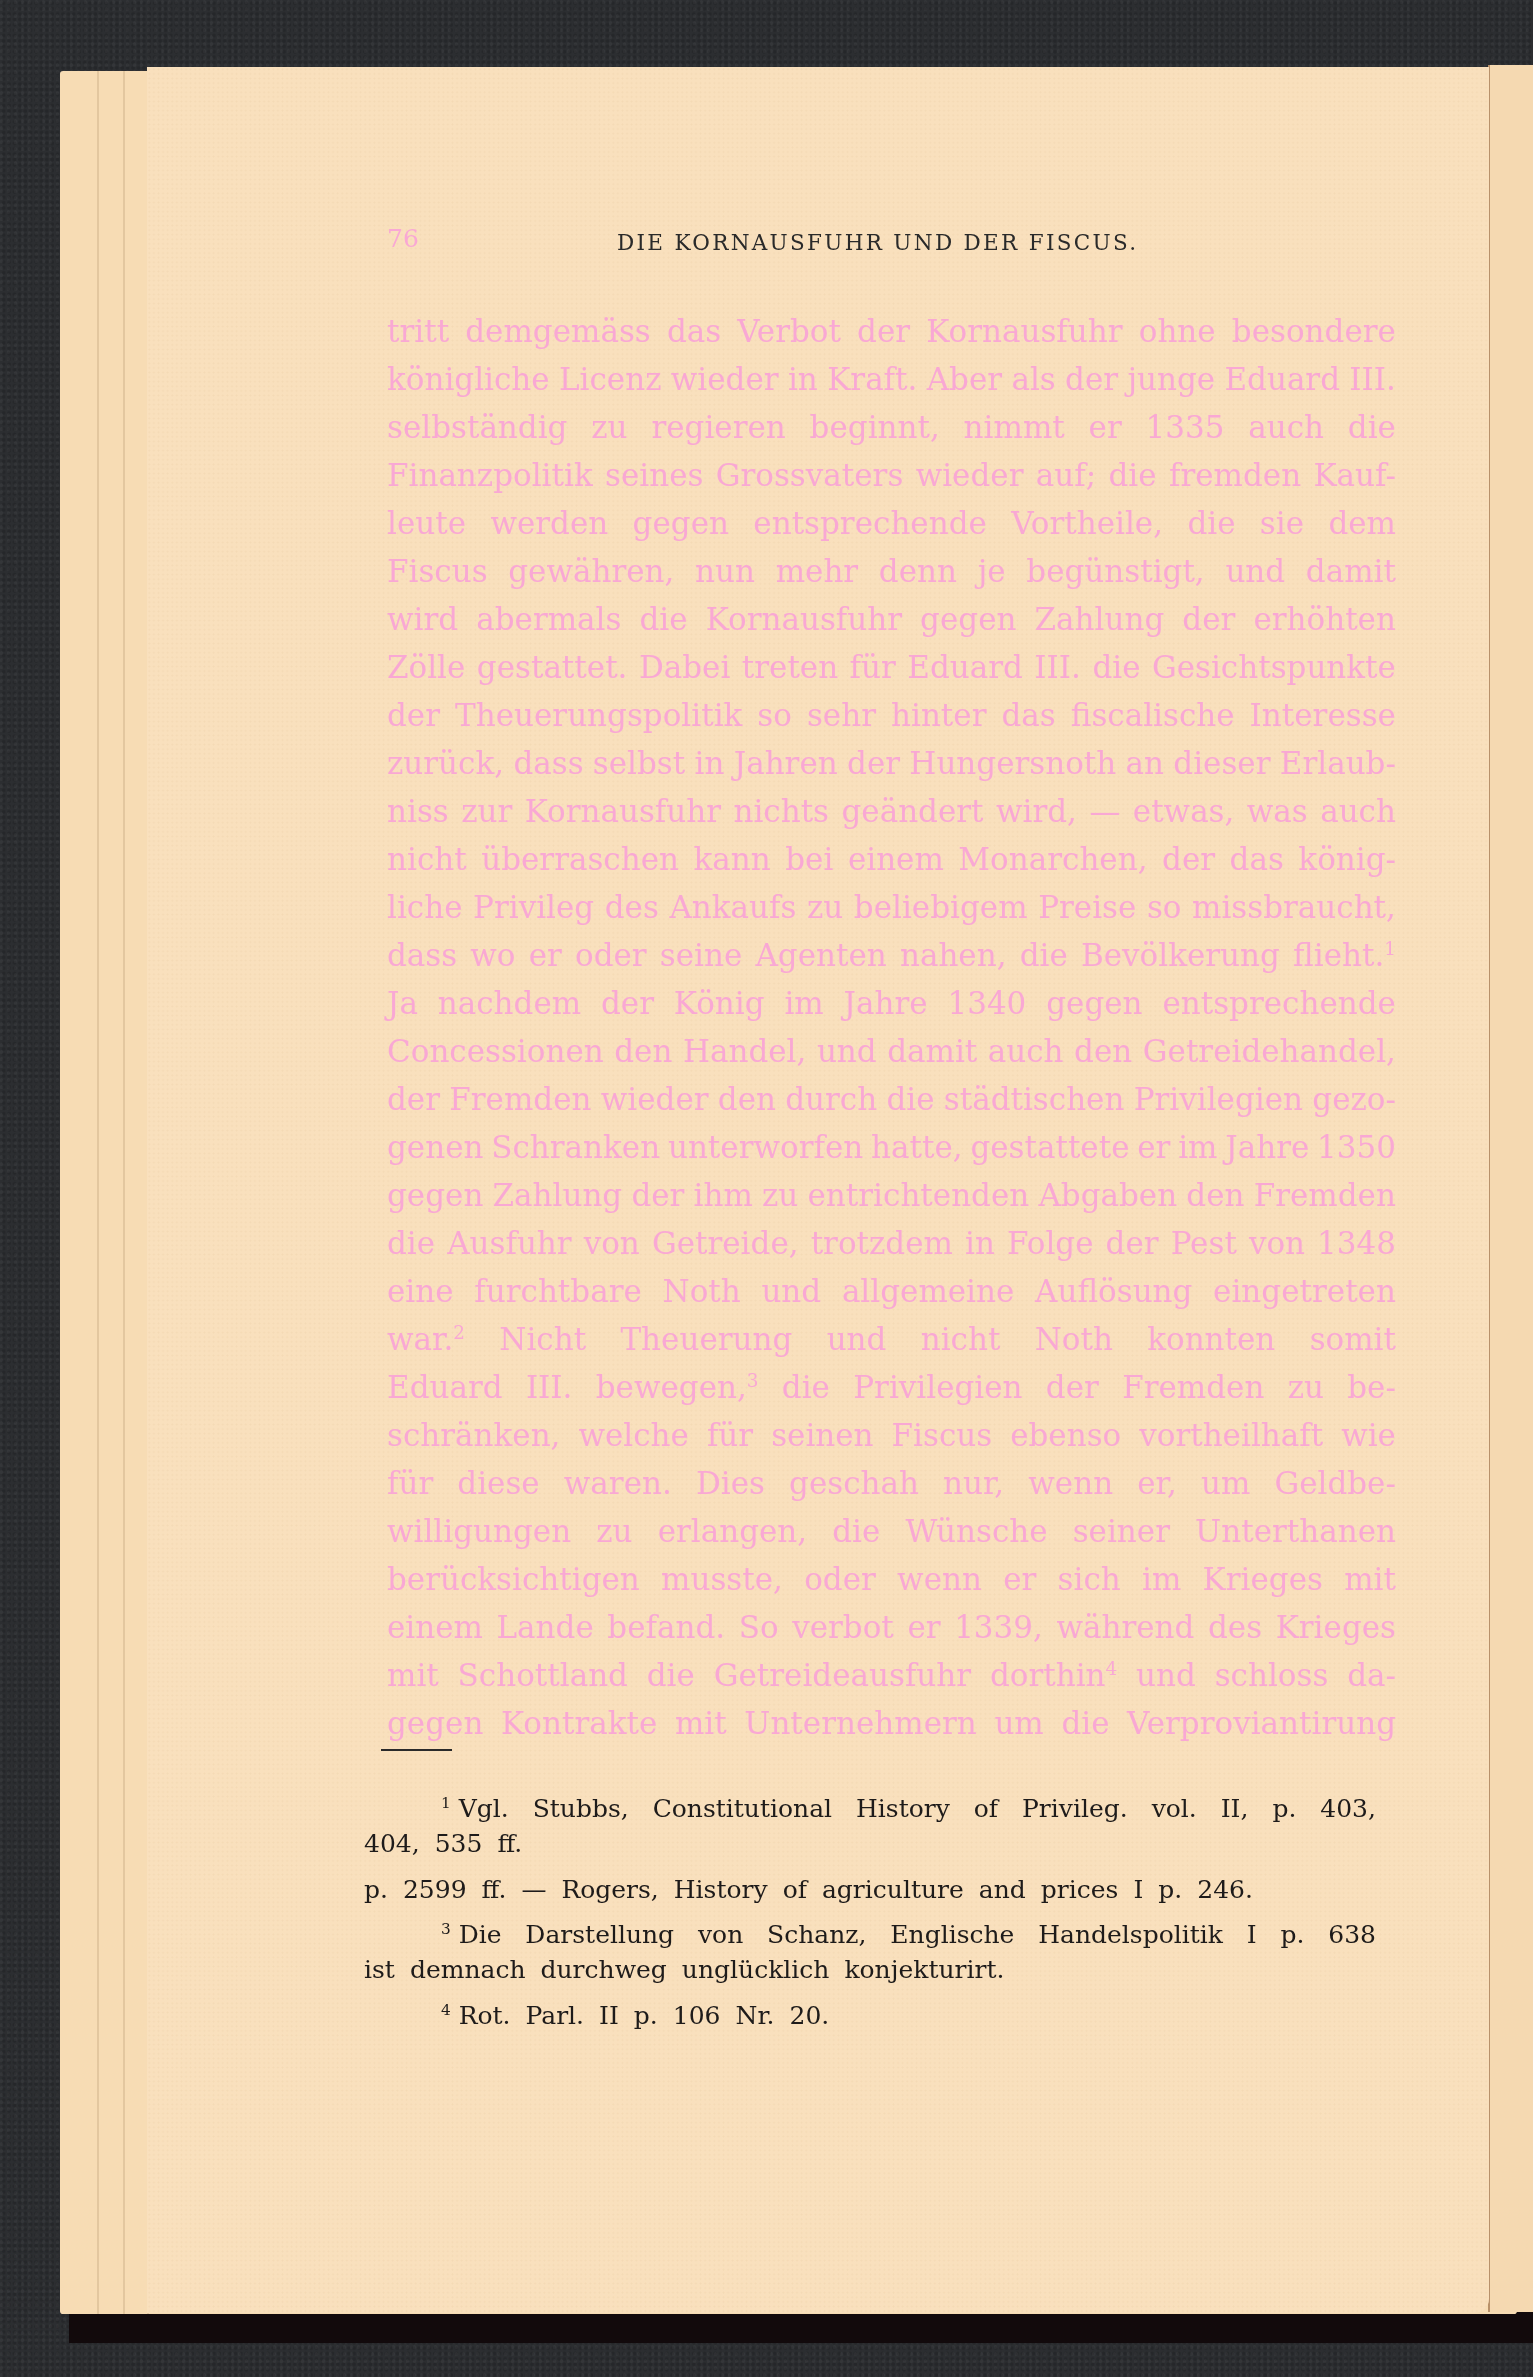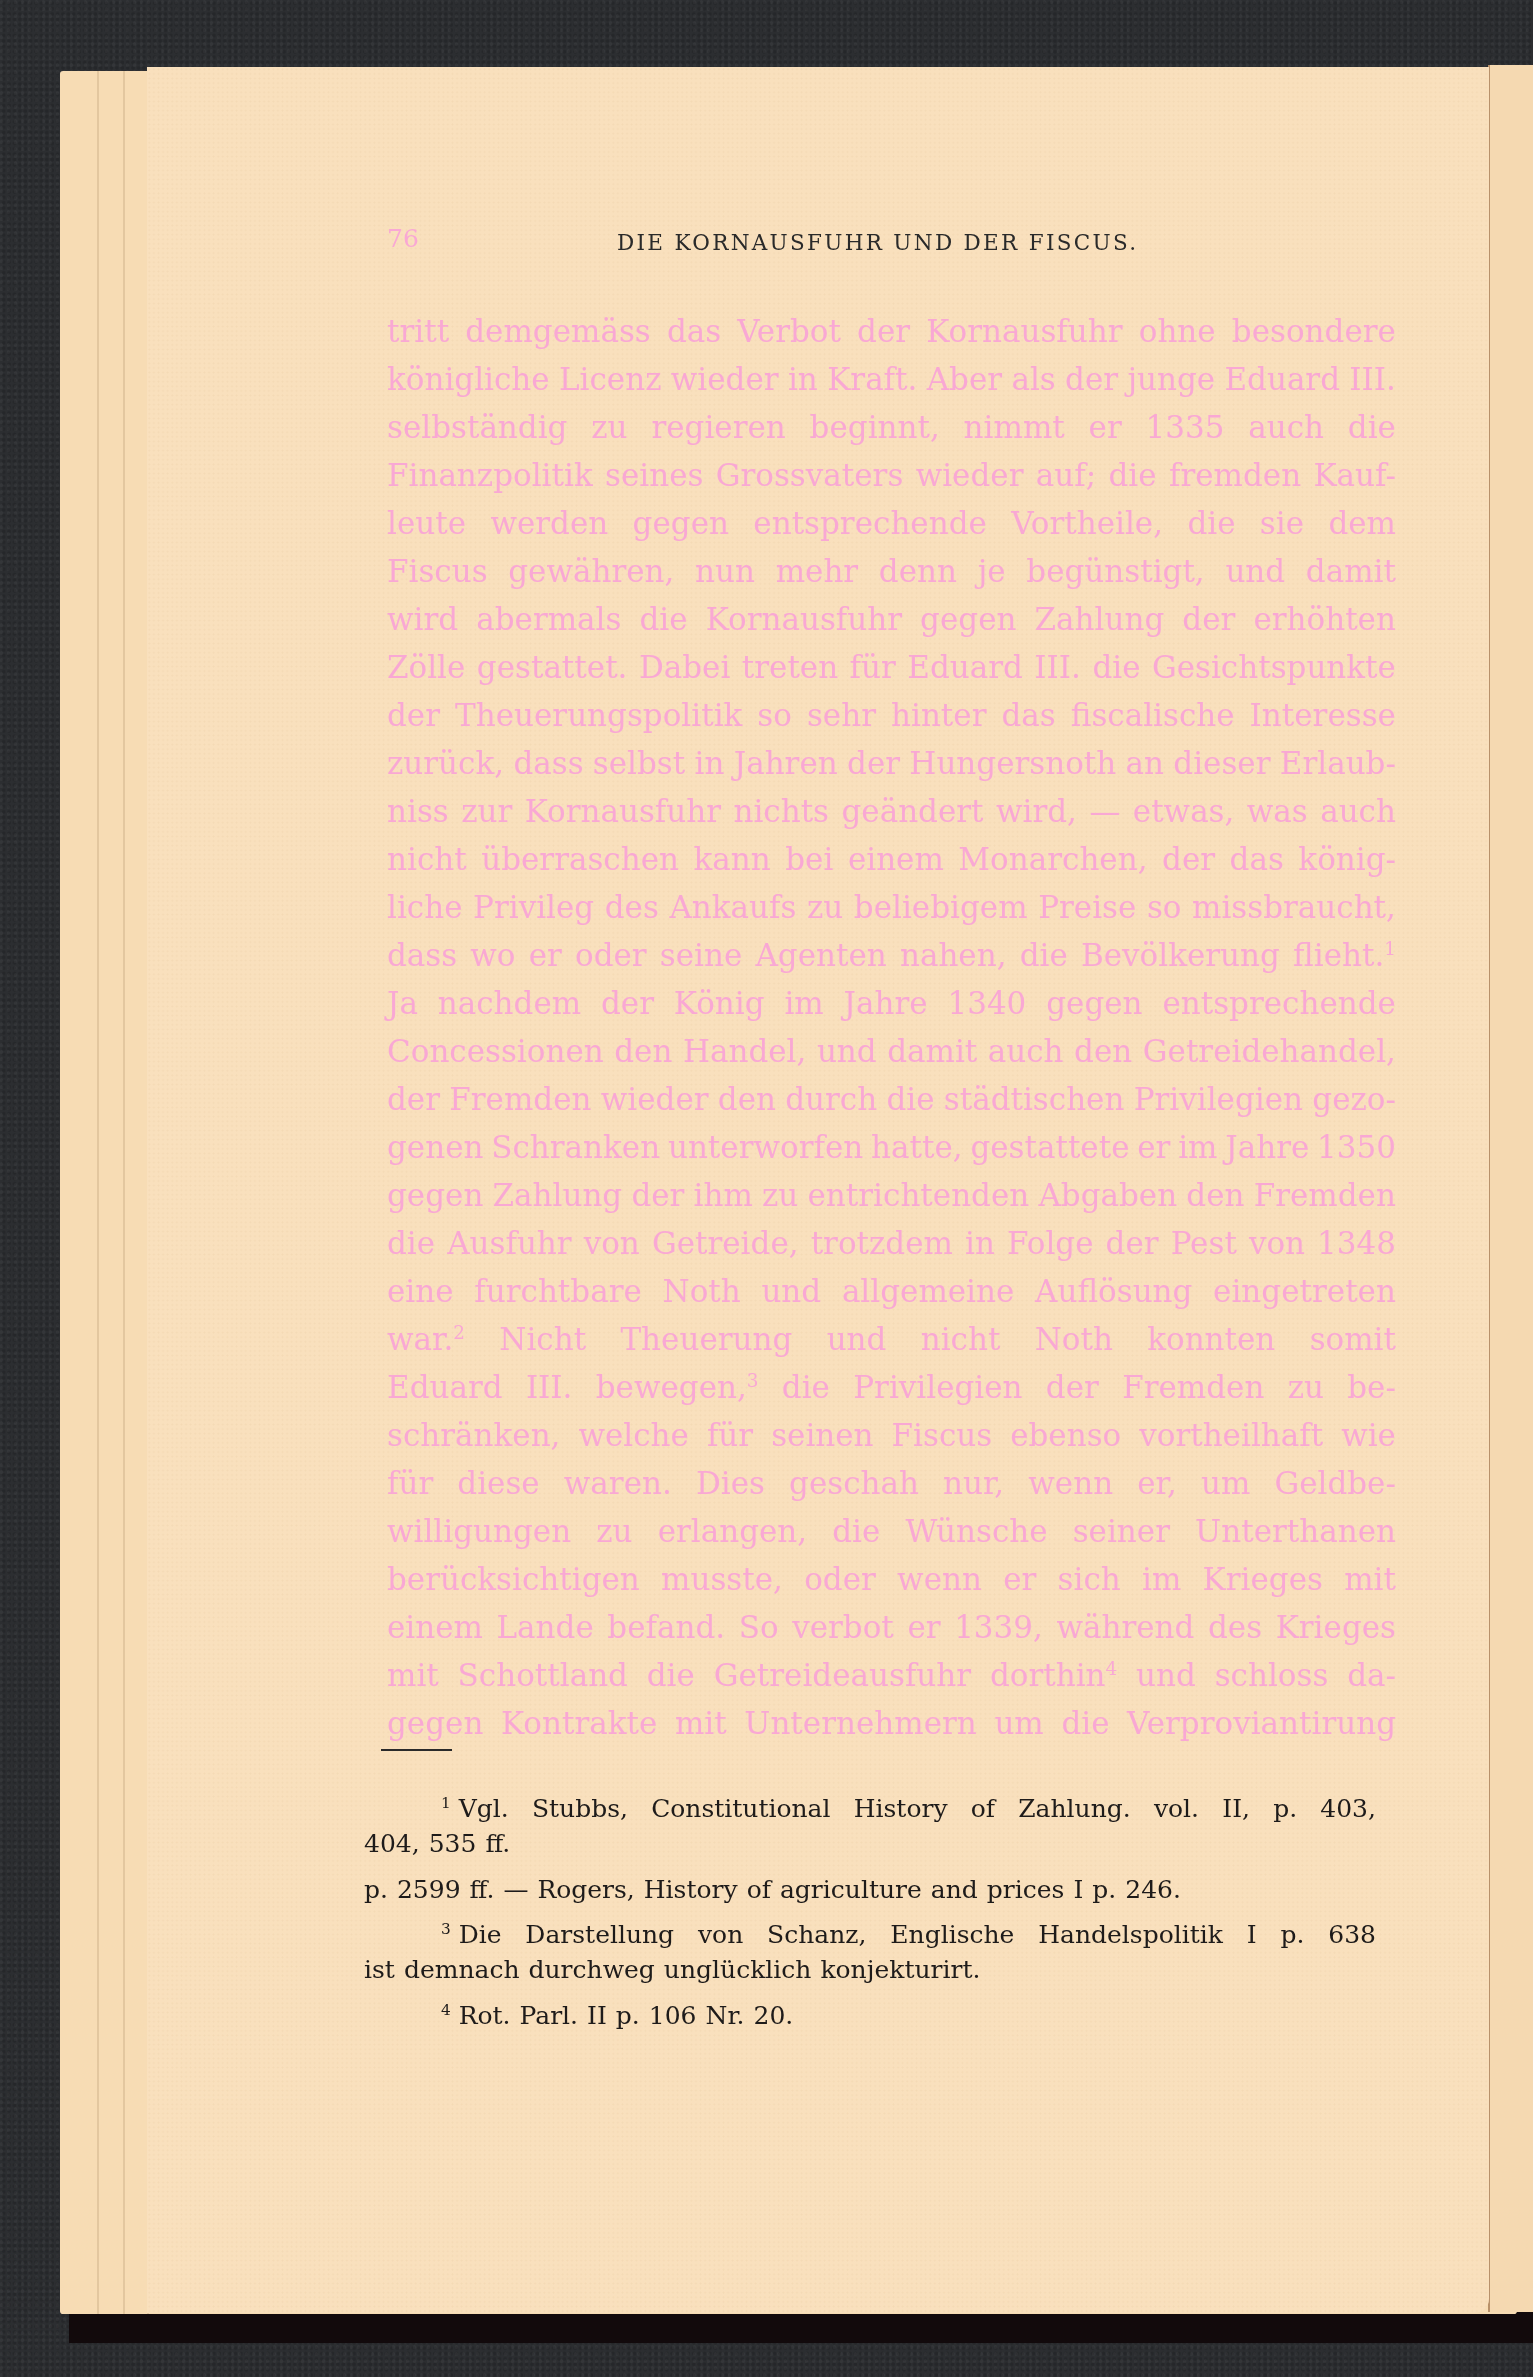--- a/index.html
+++ b/index.html
@@ -55,21 +55,21 @@
     position:absolute; left:381px; top:1749px; width:71px; height:2.3px; background:#2a2a2a;
   }
   .footnotes {
     position:absolute; left:364px; top:1791px; width:1012px;
   }
   .fn-line {
     height:35px; line-height:35px; font-size:25px; color:#1e1b1a;
     display:flex; justify-content:space-between; white-space:nowrap;
   }
   .fn-line.indent { padding-left:77px;gap:16px; }
-  .fn-line.last { justify-content:flex-start; gap:9px; }
+  .fn-line.last { justify-content:flex-start; gap:15px; }
   .fn-gap { height:10.7px; }
   .fn-line sup { font-size:15.3px; vertical-align:9.2px; }
 </style>
 </head>
 <body>
 
 <div class="shadow-bottom"></div>
 <div class="page-stack">
   <div class="stack-line" style="left:37px"></div>
   <div class="stack-line" style="left:63px"></div>
@@ -411,21 +411,21 @@
   </div>
 
 <div class="footnote-rule"></div>
 <div class="footnotes" id="footnotes">
     <div class="fn-line indent">
       <span class="w"><sup>1</sup> Vgl.</span>
       <span class="w">Stubbs,</span>
       <span class="w">Constitutional</span>
       <span class="w">History</span>
       <span class="w">of</span>
-      <span class="w">Zahlung.</span>
+      <span class="w">Privileg.</span>
       <span class="w">vol.</span>
       <span class="w">II,</span>
       <span class="w">p.</span>
       <span class="w">403,</span>
     </div>
     <div class="fn-line last">
       <span class="w">404,</span>
       <span class="w">535</span>
       <span class="w">ff.</span>
     </div>

